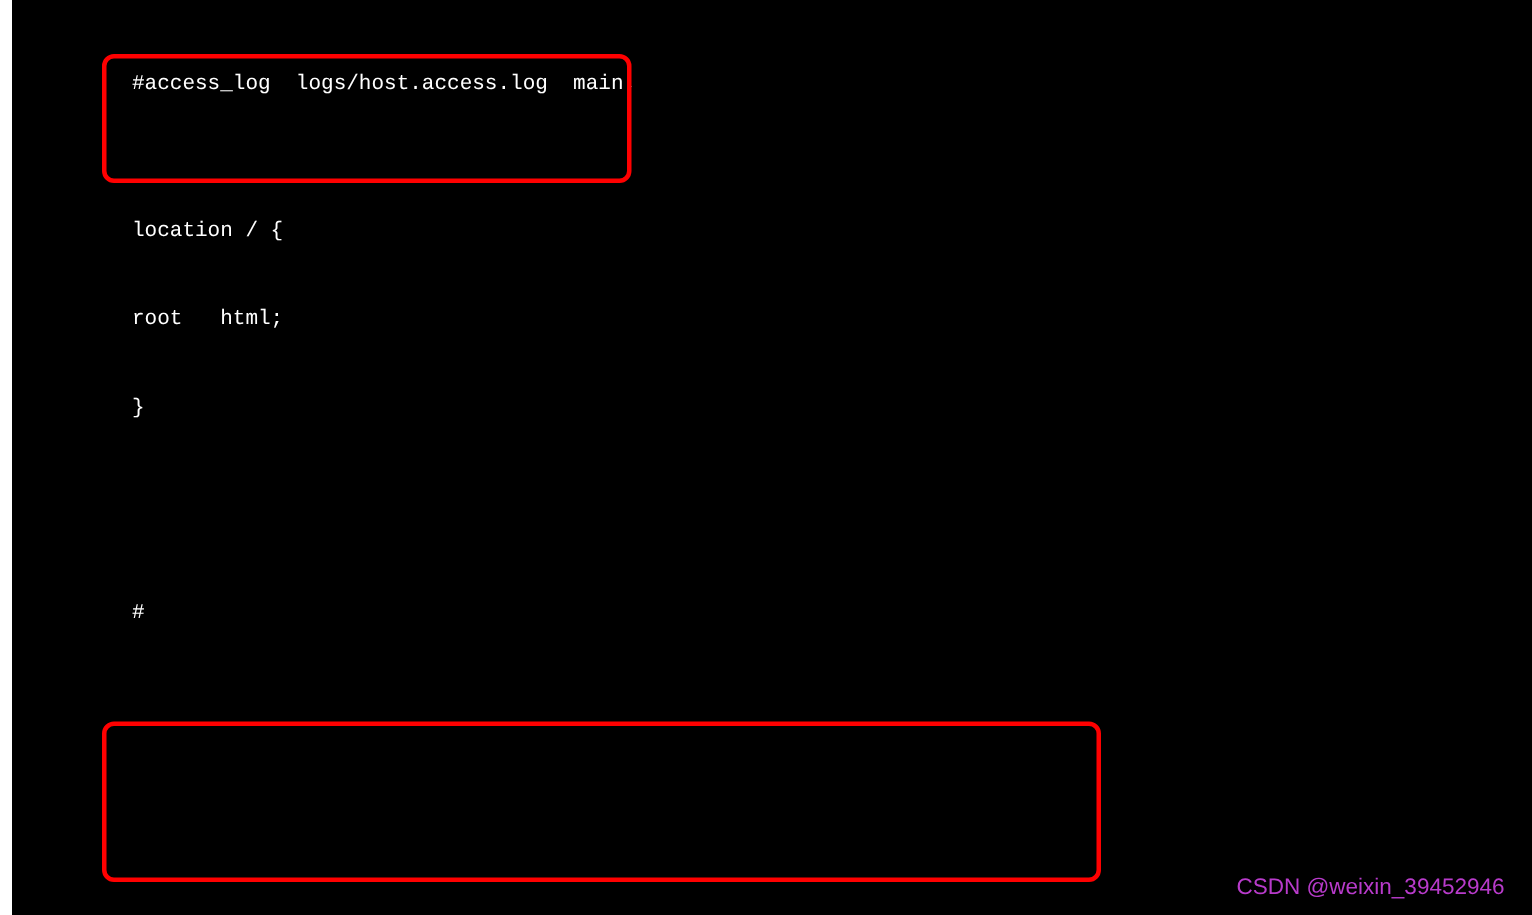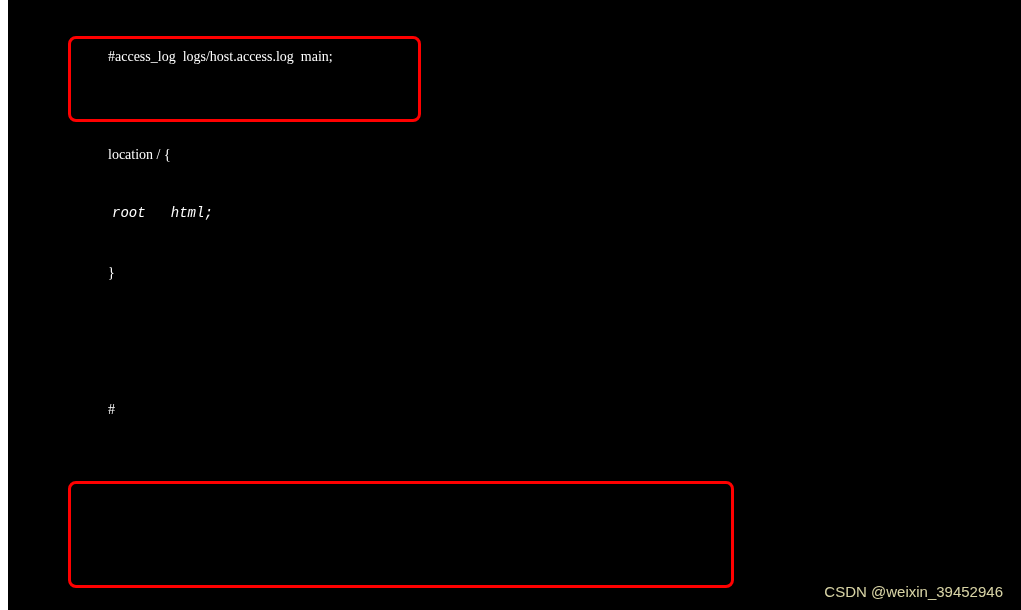--- a/index.html
+++ b/index.html
@@ -19,27 +19,25 @@
       position: relative;
       border-left: 8px solid #ffffff;
     }
     .terminal {
       padding: 8px 0 0 0;
       white-space: pre;
       position: relative;
     }
     .line {
       display: block;
-      padding-left: 100px;
-      font-family: Liberation Serif, serif;
+      padding-left: 80px;
     }
     .line-indent {
       display: block;
-      padding-left: 104px;
-      font-style: italic;
+      padding-left: 80px;
     }
     .box-red {
       position: absolute;
       border: 3px solid #ff0000;
       border-radius: 8px;
       pointer-events: none;
       background: transparent;
     }
     .box1 {
       left: 60px;
@@ -50,21 +48,21 @@
     .box2 {
       left: 60px;
       top: 481px;
       width: 666px;
       height: 107px;
     }
     .watermark {
       position: absolute;
       bottom: 8px;
       right: 18px;
-      color: #fef9c3;
+      color: #d946ef;
       font-size: 15px;
       font-family: Arial, sans-serif;
       opacity: 0.85;
     }
   </style>
 </head>
 <body>
 
 <div class="terminal">
   <span class="line">#access_log  logs/host.access.log  main;</span>

